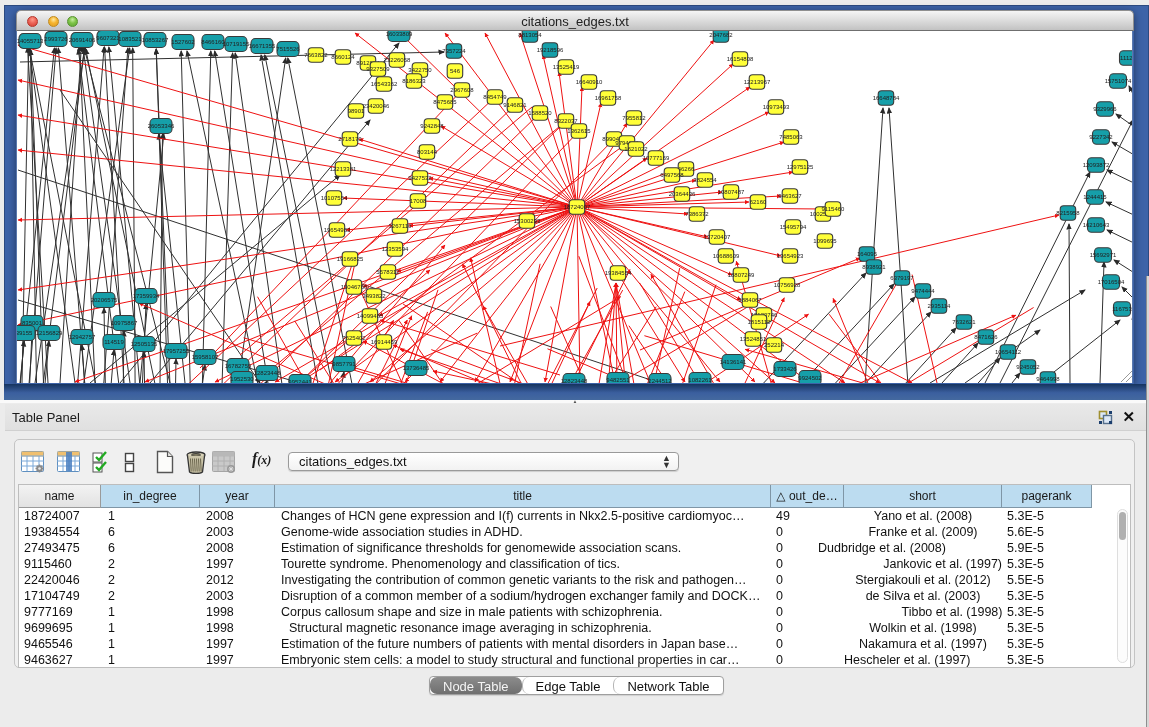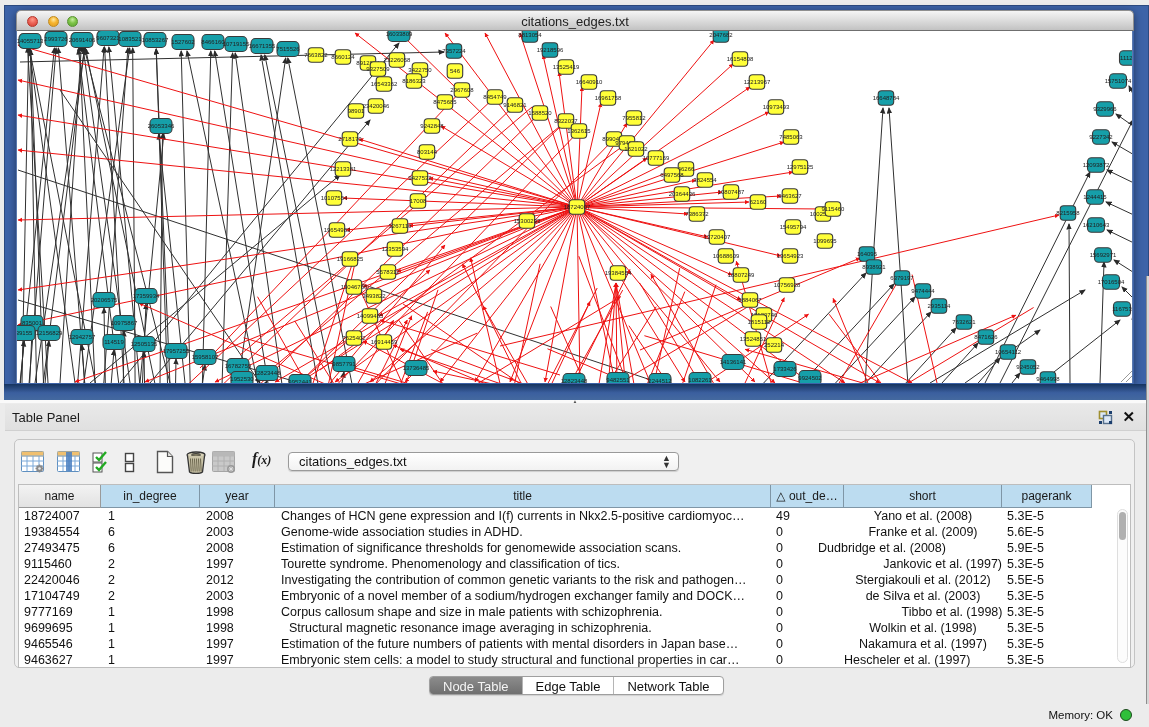--- a/index.html
+++ b/index.html
@@ -60,21 +60,21 @@
   .c { position:absolute; overflow:hidden; text-overflow:ellipsis; }
   .vsb { position:absolute; right:6px; top:69px; width:11px; height:154px; background:#fcfcfc;
      border:1px solid #dedede; border-radius:6px;}
   .vsb .thumb { position:absolute; left:1px; top:2px; width:7px; height:28px; background:#b0b0b0; border-radius:4px;}
 
   
   .tabsrow { position:absolute; left:0; top:265px; width:1149px; height:39px; }
   .seg { position:absolute; left:429px; top:8px; height:19px; display:flex;
      border:1px solid #9f9f9f; border-radius:4px; overflow:hidden; font-size:13px;
      background:#fff; box-shadow:0 1px 1px rgba(0,0,0,.12);}
-  .seg div { padding:0 13px; line-height:19px; color:#111; border-left:1px solid #b5b5b5; }
+  .seg div { padding:0 13px; line-height:19px; color:#111; border-left:1px solid #b5b5b5;border-radius:7px; }
   .seg div:first-child { border-left:none; }
   .seg .sel { background:linear-gradient(#8c8c8c,#6f6f6f); color:#f4f4f4; }
 
   
   .status { position:absolute; left:0; top:704px; width:1149px; height:23px; background:#ececec;}
   .status .mem { position:absolute; right:36px; top:5px; font-size:11.5px; color:#111; }
   .status .dot { position:absolute; right:17px; top:5px; width:12px; height:12px; border-radius:50%;
      background:#2fbf3a; border:1.5px solid #1c4a1c; }
   .rightedge { position:absolute; left:1146px; top:276px; width:3px; height:451px; background:#d6d6d6; border-left:1px solid #8e8e8e;}
 </style>
@@ -748,21 +748,21 @@
               <div class="c" style="left:187px;width:62px">2012</div>
               <div class="c" style="left:262px;width:488px">Investigating the contribution of common genetic variants to the risk and pathogen…</div>
               <div class="c" style="left:757px;width:64px">0</div>
               <div class="c" style="left:825px;width:158px;text-align:center">Stergiakouli et al. (2012)</div>
               <div class="c" style="left:988px;width:84px">5.5E-5</div>
             </div>
 <div class="row" style="top:80px">
               <div class="c" style="left:5px;width:75px">17104749</div>
               <div class="c" style="left:89px;width:60px">2</div>
               <div class="c" style="left:187px;width:62px">2003</div>
-              <div class="c" style="left:262px;width:488px">Embryonic of a novel member of a sodium/hydrogen exchanger family and DOCK…</div>
+              <div class="c" style="left:262px;width:488px">Disruption of a common member of a sodium/hydrogen exchanger family and DOCK…</div>
               <div class="c" style="left:757px;width:64px">0</div>
               <div class="c" style="left:825px;width:158px;text-align:center">de Silva et al. (2003)</div>
               <div class="c" style="left:988px;width:84px">5.3E-5</div>
             </div>
 <div class="row" style="top:96px">
               <div class="c" style="left:5px;width:75px">9777169</div>
               <div class="c" style="left:89px;width:60px">1</div>
               <div class="c" style="left:187px;width:62px">1998</div>
               <div class="c" style="left:262px;width:488px">Corpus callosum shape and size in male patients with schizophrenia.</div>
               <div class="c" style="left:757px;width:64px">0</div>
@@ -806,17 +806,13 @@
     <div class="tabsrow">
       <div class="seg">
           <div class="sel">Node Table</div>
           <div>Edge Table</div>
           <div>Network Table</div>
         </div>
     </div>
   </div>
 
   <div class="rightedge"></div>
-  <div class="status">
-    <div class="mem">Memory: OK</div>
-    <div class="dot"></div>
-  </div>
 </div>
 
 </body></html>

